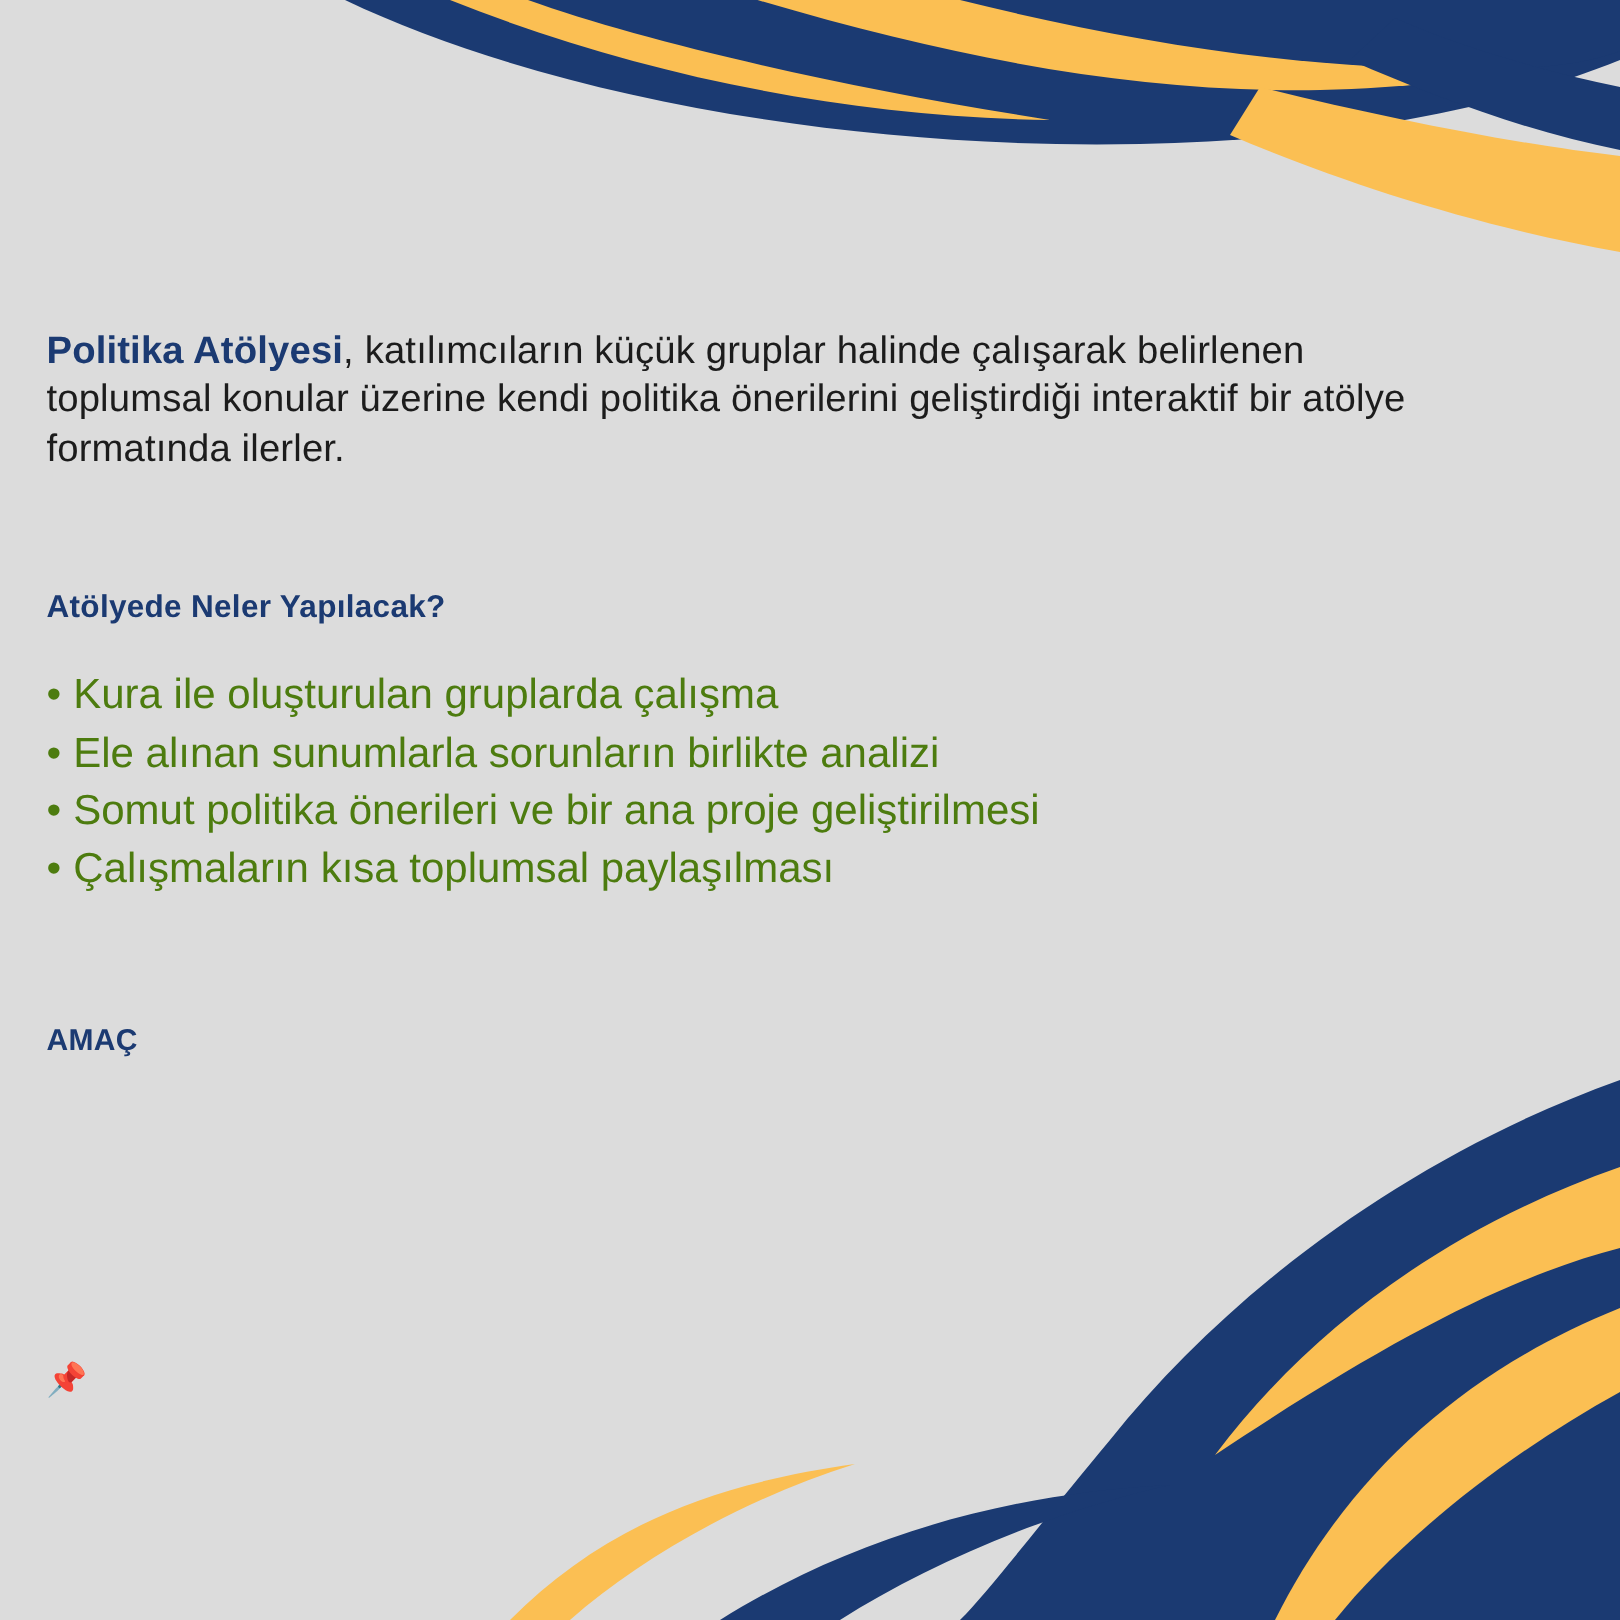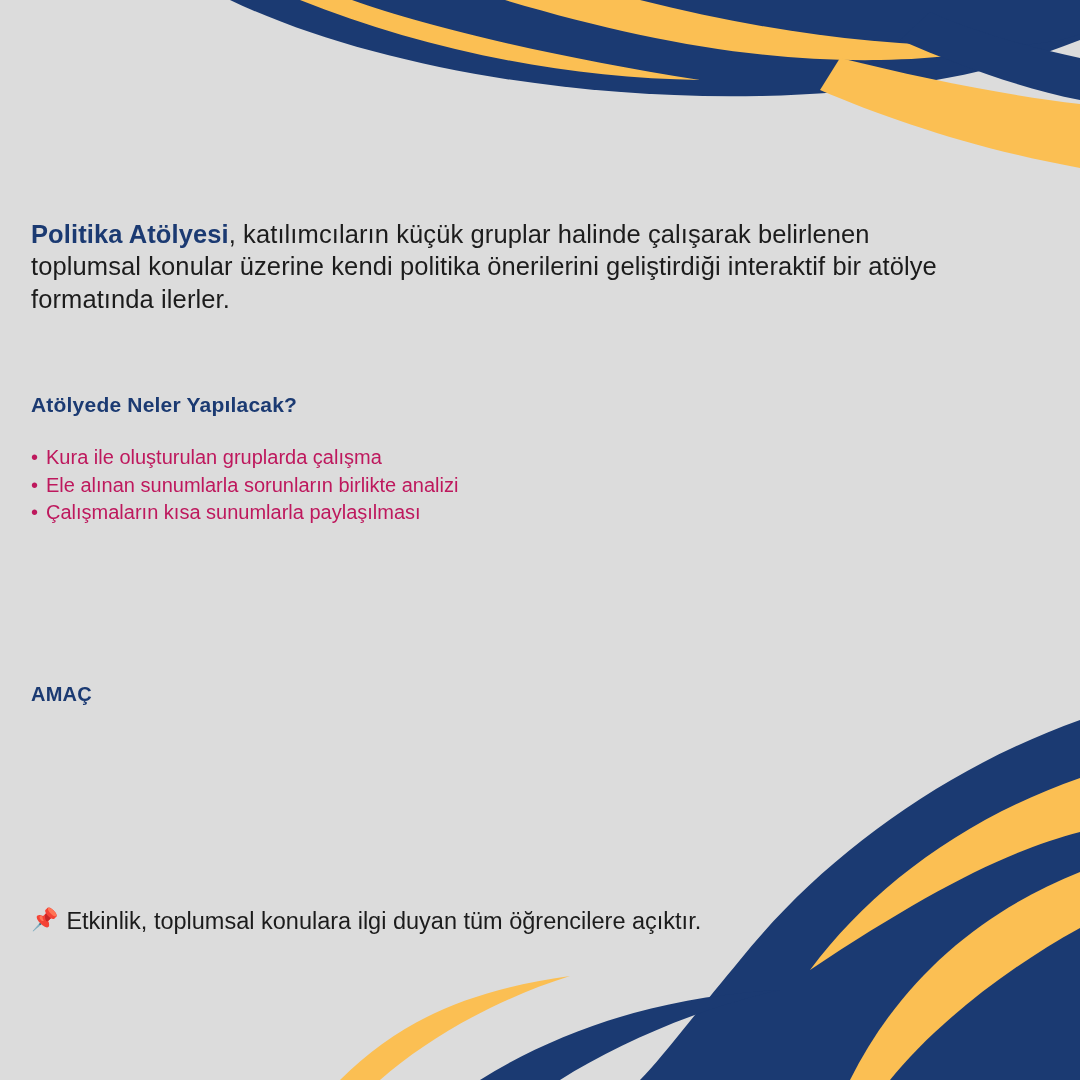--- a/index.html
+++ b/index.html
@@ -70,23 +70,23 @@
   }
   .heading-aim {
     top: 666px;
     font-size: 20px;
   }
   .bullets {
     position: absolute;
     left: 31px;
     top: 444px;
     width: 900px;
-    font-size: 20px;
+    font-size: 28px;
     line-height: 1.38;
-    color: #be185d;
+    color: #4d7c0f;
     list-style: none;
     margin: 0;
     padding: 0;
   }
   .bullets li {
     white-space: nowrap;
   }
   .bullets li::before {
     content: "\2022";
     margin-right: 8px;
@@ -142,25 +142,25 @@
 
   <div class="content">
 
     <p class="intro"><span class="lead">Politika Atölyesi</span><span>, katılımcıların küçük gruplar halinde çalışarak belirlenen toplumsal konular üzerine kendi politika önerilerini geliştirdiği interaktif bir atölye formatında ilerler.</span></p>
 
     <h2 class="section-heading heading-workshop">Atölyede Neler Yapılacak?</h2>
 
     <ul class="bullets">
       <li>Kura ile oluşturulan gruplarda çalışma</li>
       <li>Ele alınan sunumlarla sorunların birlikte analizi</li>
-      <li>Çalışmaların kısa sunumlarla paylaşılması</li>
+      <li>Somut politika önerileri ve bir ana proje geliştirilmesi</li>
+      <li>Çalışmaların kısa toplumsal paylaşılması</li>
     </ul>
 
     <h2 class="section-heading heading-aim">AMAÇ</h2>
 
 
     <p class="footnote">
       <span class="pin">📌</span>
-      <span>Etkinlik, toplumsal konulara ilgi duyan tüm öğrencilere açıktır.</span>
     </p>
 
   </div>
 </div>
 
 </body></html>

